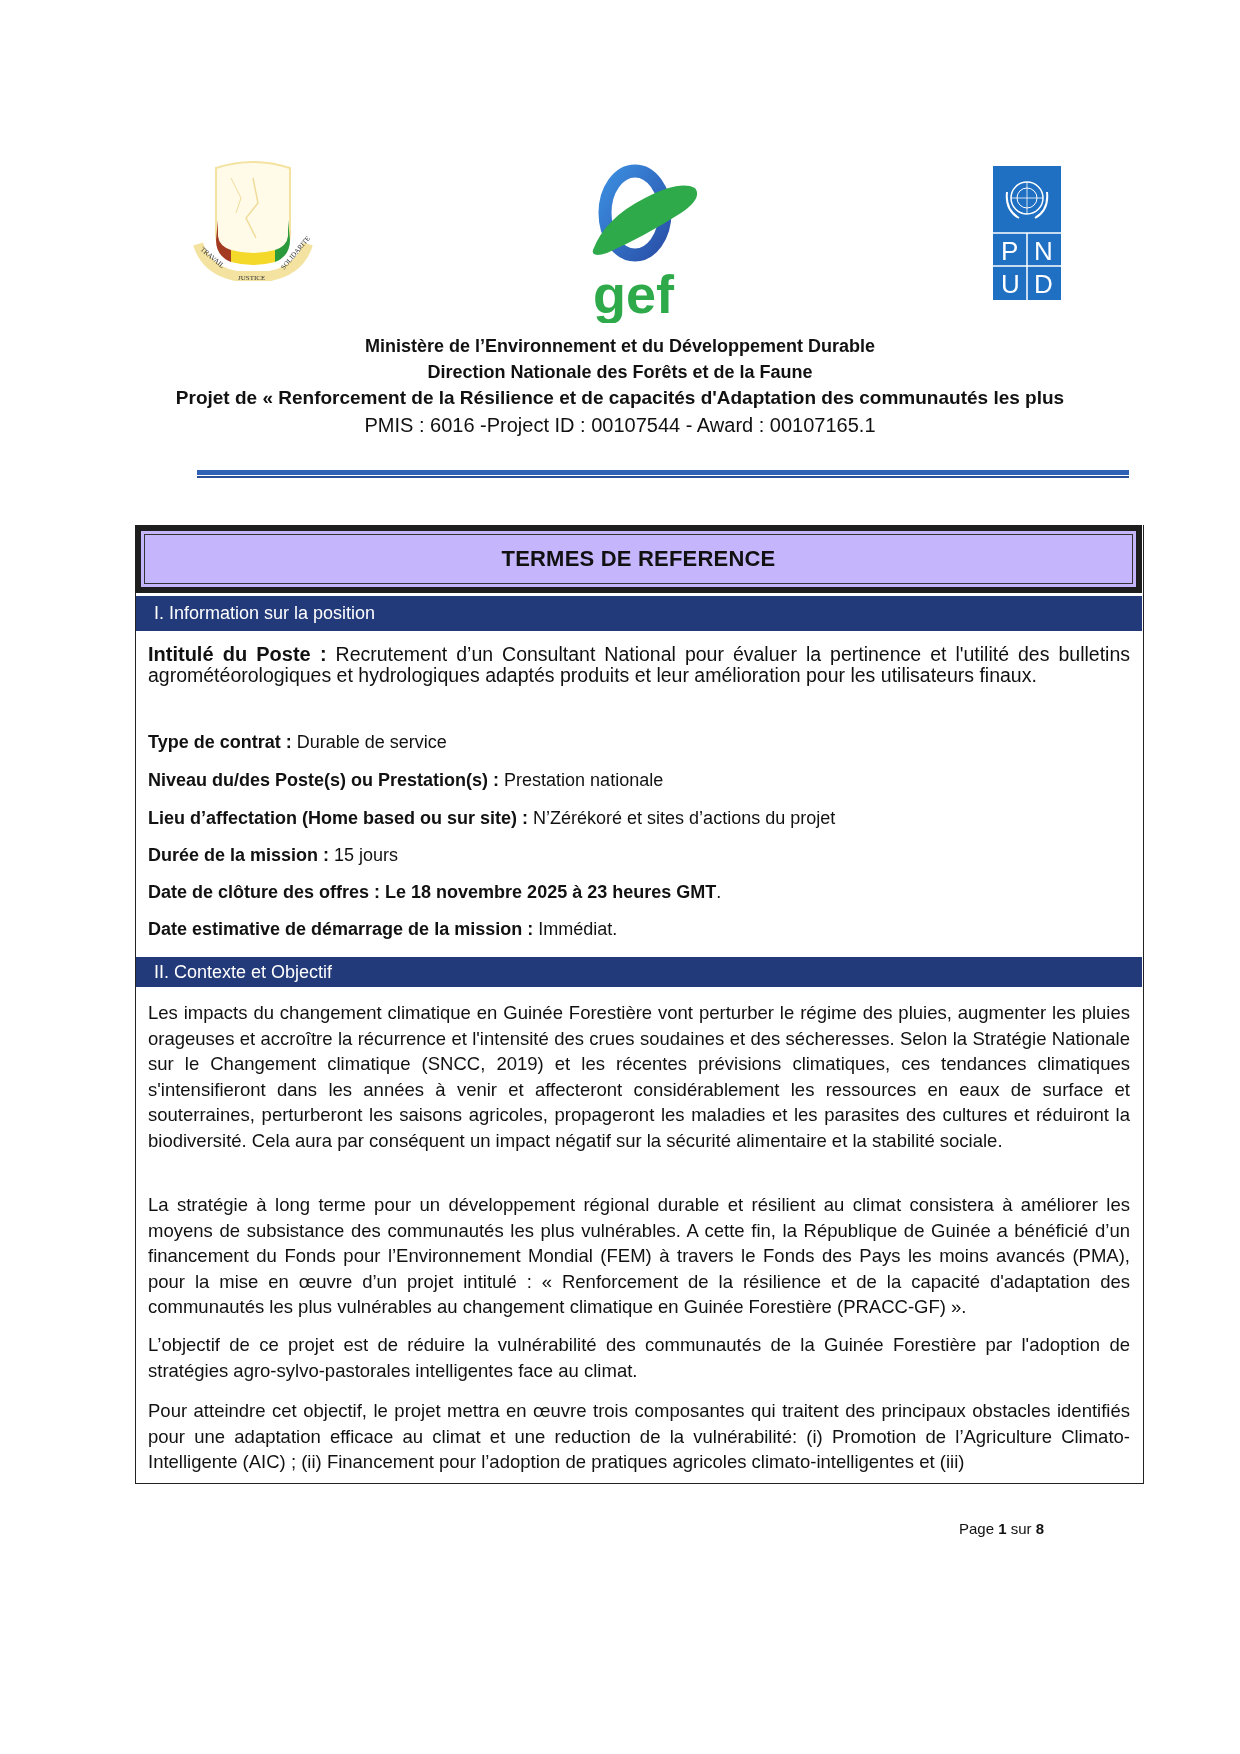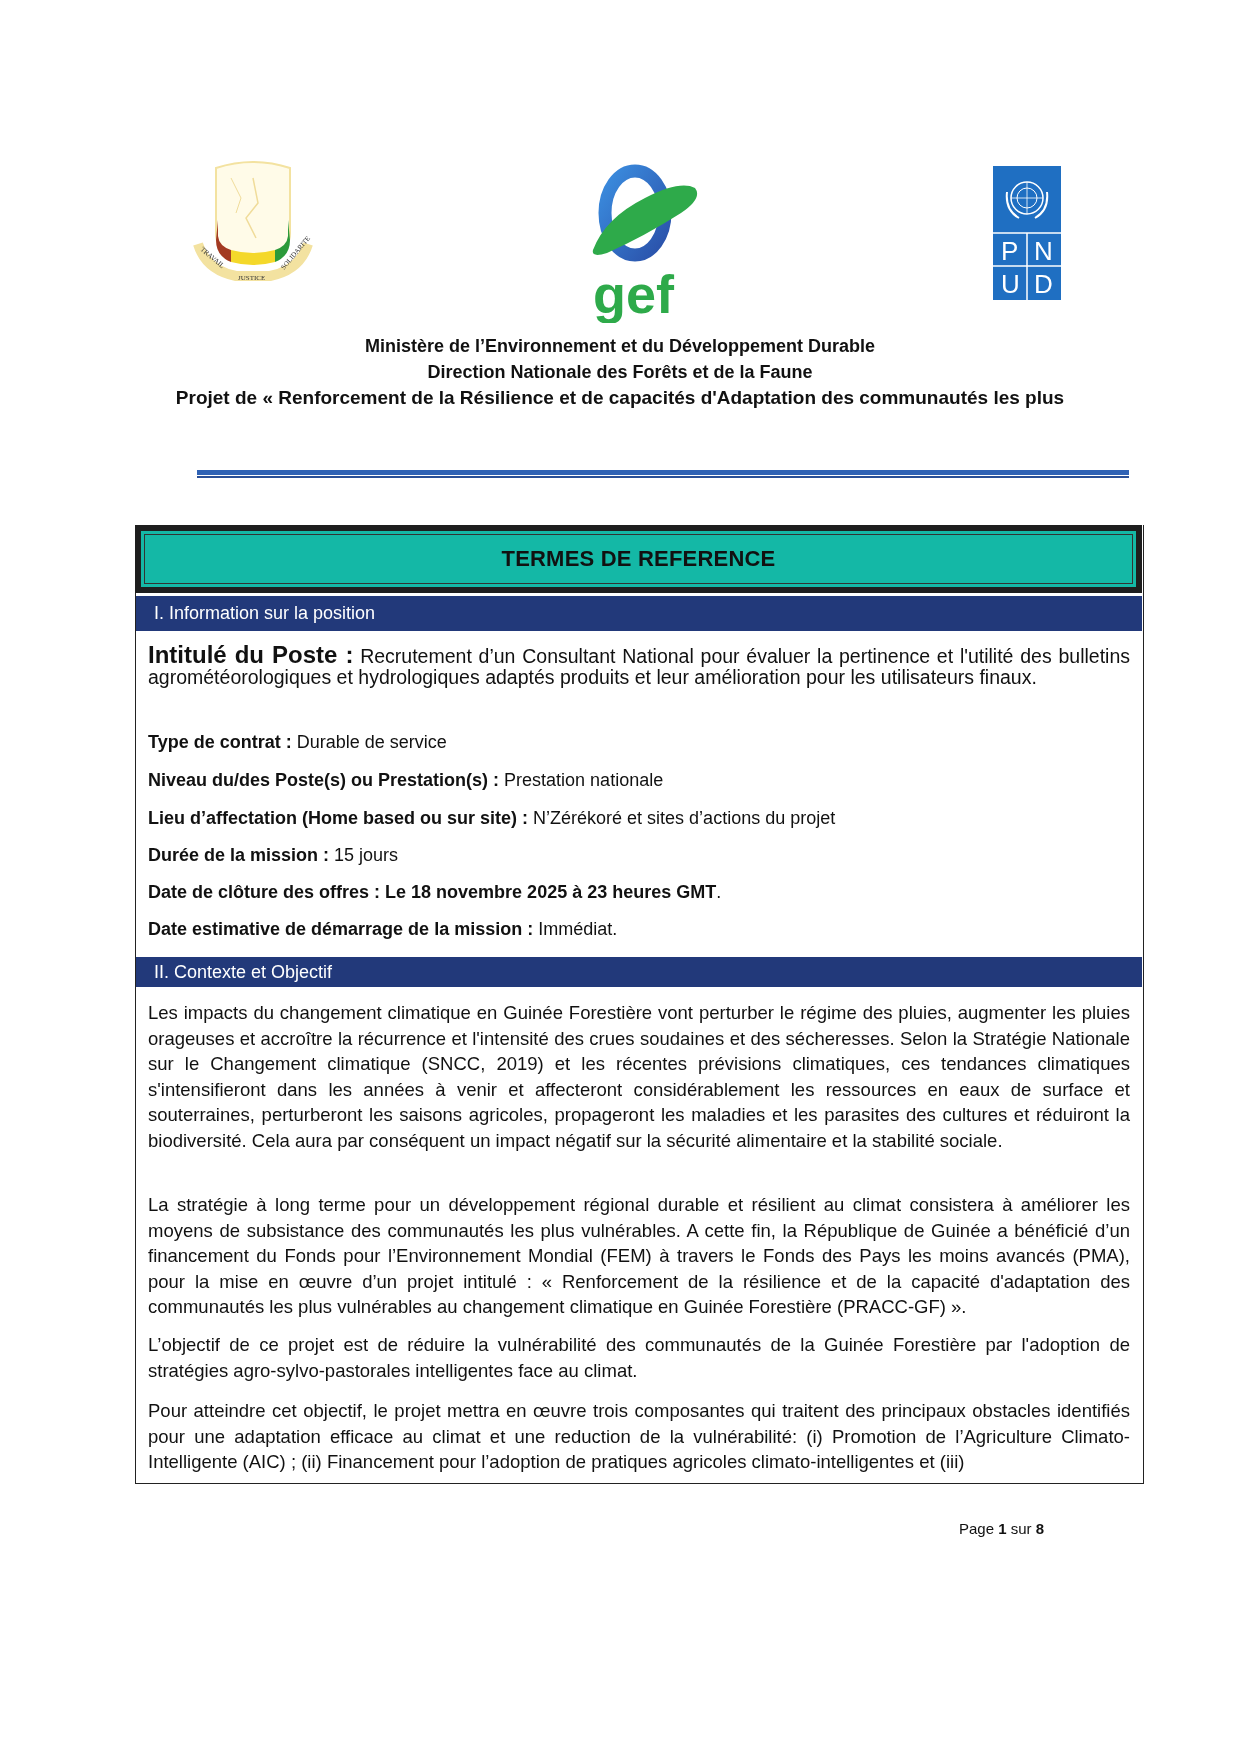--- a/index.html
+++ b/index.html
@@ -25,42 +25,42 @@
     .hdr-rule .r2 { height: 1px; background: #ffffff; }
     .hdr-rule .r3 { height: 2px; background: #2a4f97; }
 
     
     .main-box {
       position: absolute; left: 135px; top: 525px; width: 1007px; height: 958px;
       border: 1px solid #222; border-top: none;
     }
     .title-box {
       position: absolute; left: 135px; top: 525px; width: 1007px; height: 68px;
-      box-sizing: border-box; border: 6px solid #1e1e1e; background: #14b8a6;
+      box-sizing: border-box; border: 6px solid #1e1e1e; background: #c4b5fd;
     }
     .title-box-inner {
       position: absolute; left: 3px; top: 3px; right: 3px; bottom: 3px;
       border: 1px solid #333; display: flex; align-items: center; justify-content: center;
     }
     .title-text { font-weight: bold; font-size: 22px; letter-spacing: 0.2px; color: #111; }
 
     .section-bar {
       position: absolute; left: 136px; width: 1006px; height: 35px;
       background: #22397a; color: #ffffff;
       display: flex; align-items: center; padding-left: 18px; box-sizing: border-box;
       font-size: 18px;
     }
     .sec1 { top: 596px; }
     .sec2 { top: 957px; height: 30px; }
 
     .content { position: absolute; left: 148px; width: 982px; }
     .field { font-size: 18px; line-height: 22px; margin: 0; position: absolute; left: 0; }
     .field .lbl { font-weight: bold; }
     .intitule { top: 0; font-family: "Liberation Sans", sans-serif; font-size: 19.5px; line-height: 21px; text-align: justify; width: 982px; }
-    .intitule .lbl { font-size: 24px; }
+    .intitule .lbl { font-size: 20px; }
 
     .para { font-size: 18.5px; line-height: 25.5px; text-align: justify; margin: 0; position: absolute; left: 0; width: 982px; }
 
     .page-num { position: absolute; left: 959px; top: 1520px; font-size: 15px; color: #111; }
     .page-num b { font-weight: bold; }
   </style>
 </head>
 <body>
 
 <div class="page">
@@ -108,20 +108,21 @@
       <text x="41" y="94" font-size="26" fill="#fff" font-family="Liberation Sans, sans-serif">N</text>
       <text x="8" y="127" font-size="26" fill="#fff" font-family="Liberation Sans, sans-serif">U</text>
       <text x="41" y="127" font-size="26" fill="#fff" font-family="Liberation Sans, sans-serif">D</text>
     </svg>
   </div>
 
   <div class="header-block">
     <div class="hdr-line">Ministère de l’Environnement et du Développement Durable</div>
     <div class="hdr-line">Direction Nationale des Forêts et de la Faune</div>
     <div class="hdr-line small">Projet de « Renforcement de la Résilience et de capacités d'Adaptation des communautés les plus</div>
+    <div class="hdr-line normal">PMIS : 6016 -Project ID : 00107544 - Award :  00107165.1</div>
   </div>
   <div class="hdr-rule">
     <div class="r1"></div>
       <div class="r2"></div>
       <div class="r3"></div>
   </div>
 
   <div class="main-box"></div>
 
   <div class="title-box">

